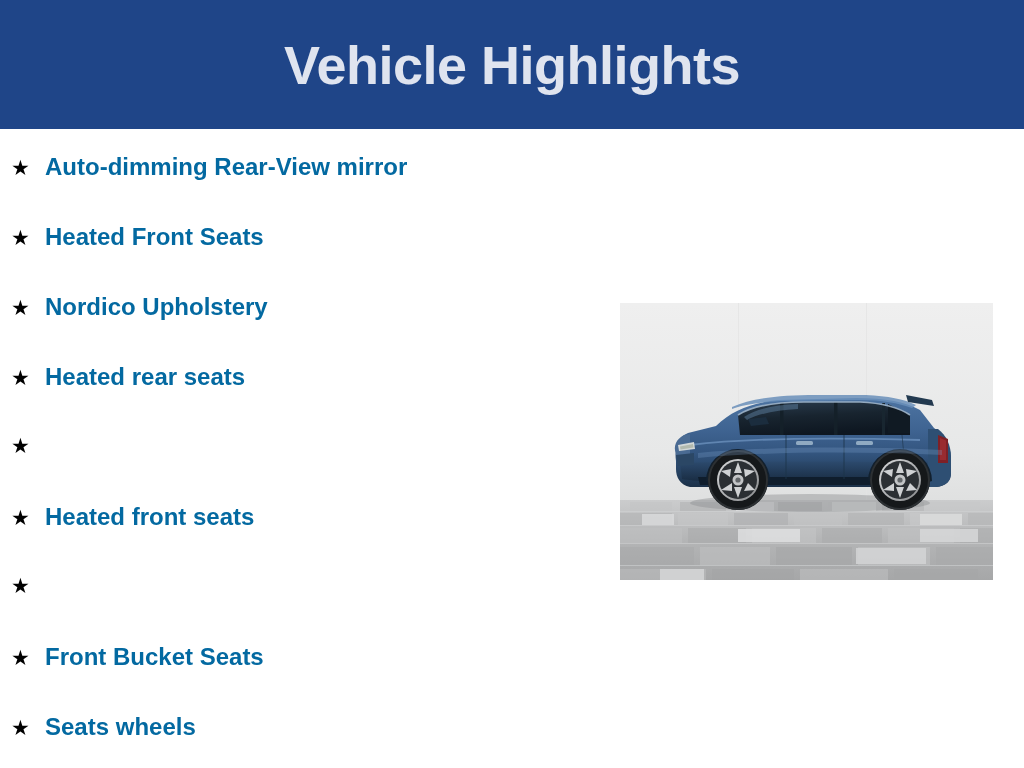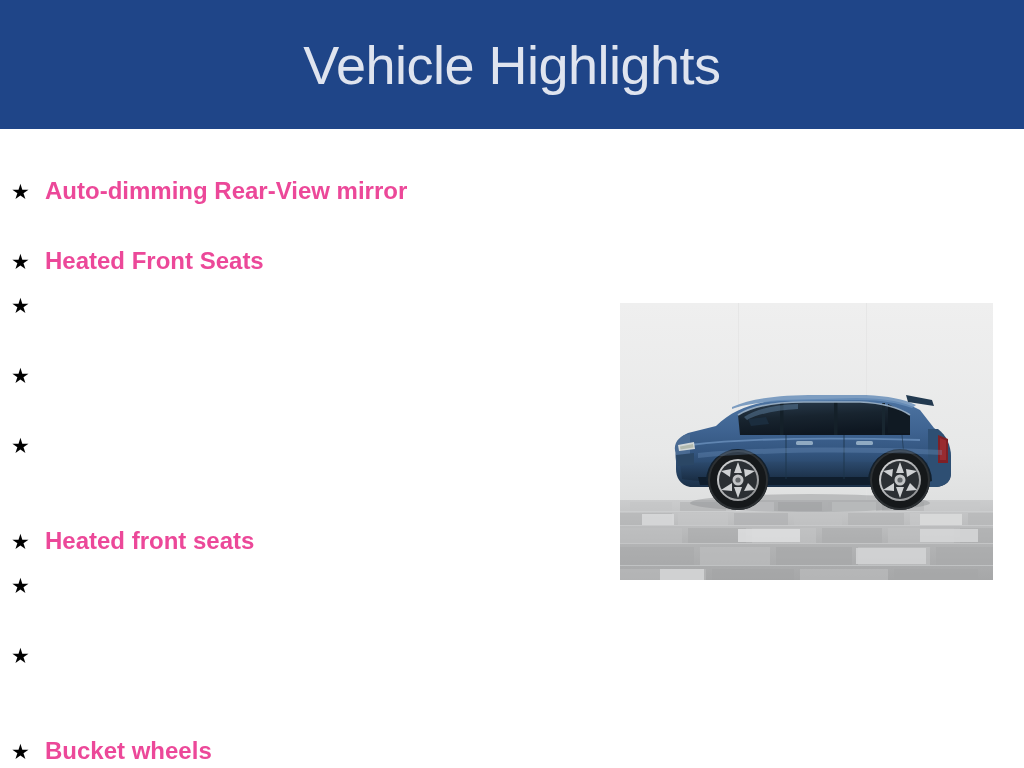--- a/index.html
+++ b/index.html
@@ -27,21 +27,21 @@
     top: 0;
     width: 1024px;
     height: 129px;
     background: #1f4588;
     display: flex;
     align-items: center;
     justify-content: center;
   }
   .header-title {
     font-size: 54px;
-    font-weight: normal;
+    font-weight: bold;
     color: #dfe4ef;
     letter-spacing: -0.5px;
     line-height: 1;
     text-align: center;
     white-space: nowrap;
   }
 
   
   .highlights-list {
     position: absolute;
@@ -68,24 +68,23 @@
     font-size: 21px;
     line-height: 1;
     color: #000000;
     width: 34px;
     flex: 0 0 34px;
     display: block;
   }
   .highlight-label {
     font-size: 24px;
     font-weight: bold;
-    color: #ec4899;
+    color: #0369a1;
     line-height: 1;
     white-space: nowrap;
-    margin-top: 24px;
   }
 
   
   .vehicle-photo {
     position: absolute;
     left: 620px;
     top: 303px;
     width: 373px;
     height: 277px;
     overflow: hidden;
@@ -110,40 +109,43 @@
     <li class="highlight-item">
       <span class="bullet-star">★</span>
       <span class="highlight-label">Auto-dimming Rear-View mirror</span>
     </li>
     <li class="highlight-item">
       <span class="bullet-star">★</span>
       <span class="highlight-label">Heated Front Seats</span>
     </li>
     <li class="highlight-item">
       <span class="bullet-star">★</span>
-    </li>
-    <li class="highlight-item">
-      <span class="bullet-star">★</span>
+      <span class="highlight-label">Nordico Upholstery</span>
+    </li>
+    <li class="highlight-item">
+      <span class="bullet-star">★</span>
+      <span class="highlight-label">Heated rear seats</span>
     </li>
     <li class="highlight-item">
       <span class="bullet-star">★</span>
     </li>
     <li class="highlight-item">
       <span class="bullet-star">★</span>
       <span class="highlight-label">Heated front seats</span>
     </li>
     <li class="highlight-item">
       <span class="bullet-star">★</span>
     </li>
     <li class="highlight-item">
       <span class="bullet-star">★</span>
-    </li>
-    <li class="highlight-item">
-      <span class="bullet-star">★</span>
-      <span class="highlight-label">Bucket wheels</span>
+      <span class="highlight-label">Front Bucket Seats</span>
+    </li>
+    <li class="highlight-item">
+      <span class="bullet-star">★</span>
+      <span class="highlight-label">Seats wheels</span>
     </li>
   </ul>
 
   <div class="vehicle-photo">
     <svg class="photo-svg" viewBox="0 0 373 277" preserveAspectRatio="none">
       <defs>
         <linearGradient id="wallGrad" x1="0" y1="0" x2="0" y2="1">
           <stop offset="0" stop-color="#efefef"></stop>
           <stop offset="0.75" stop-color="#e7e8e8"></stop>
           <stop offset="1" stop-color="#dfe0e0"></stop>

